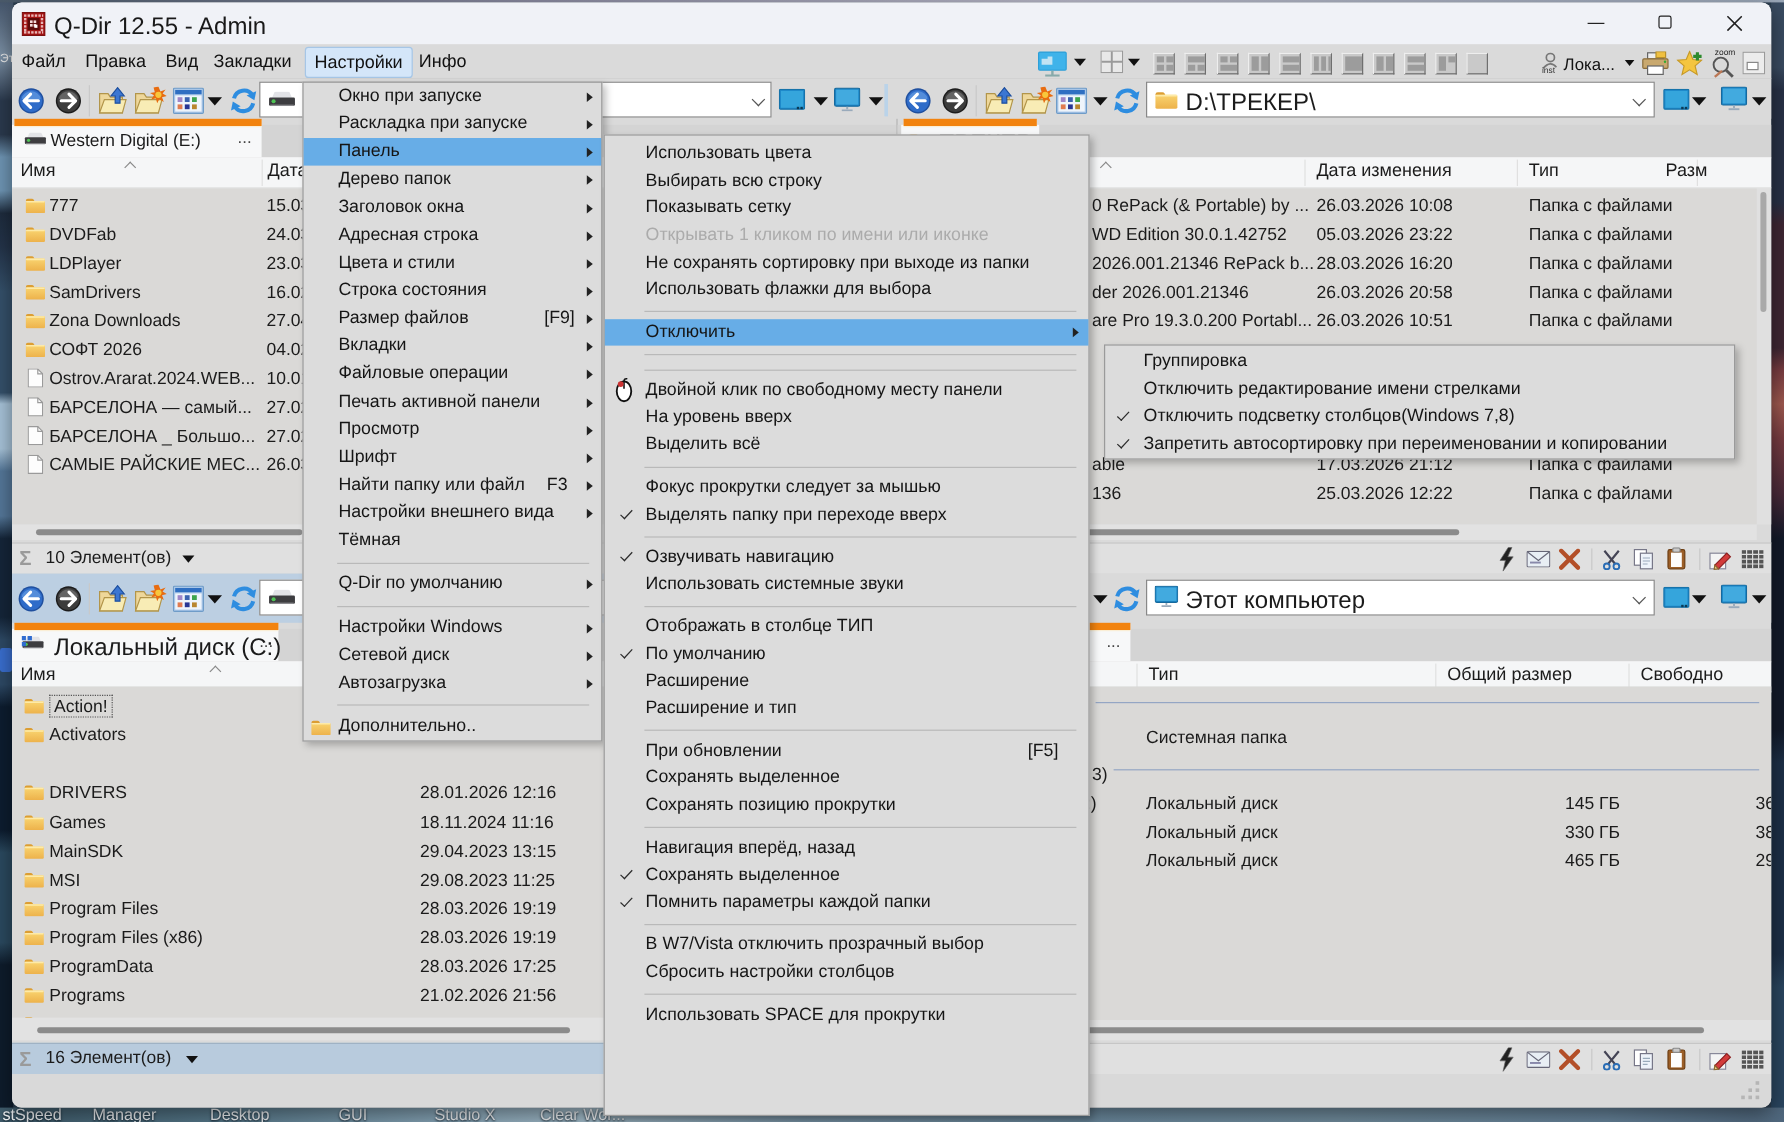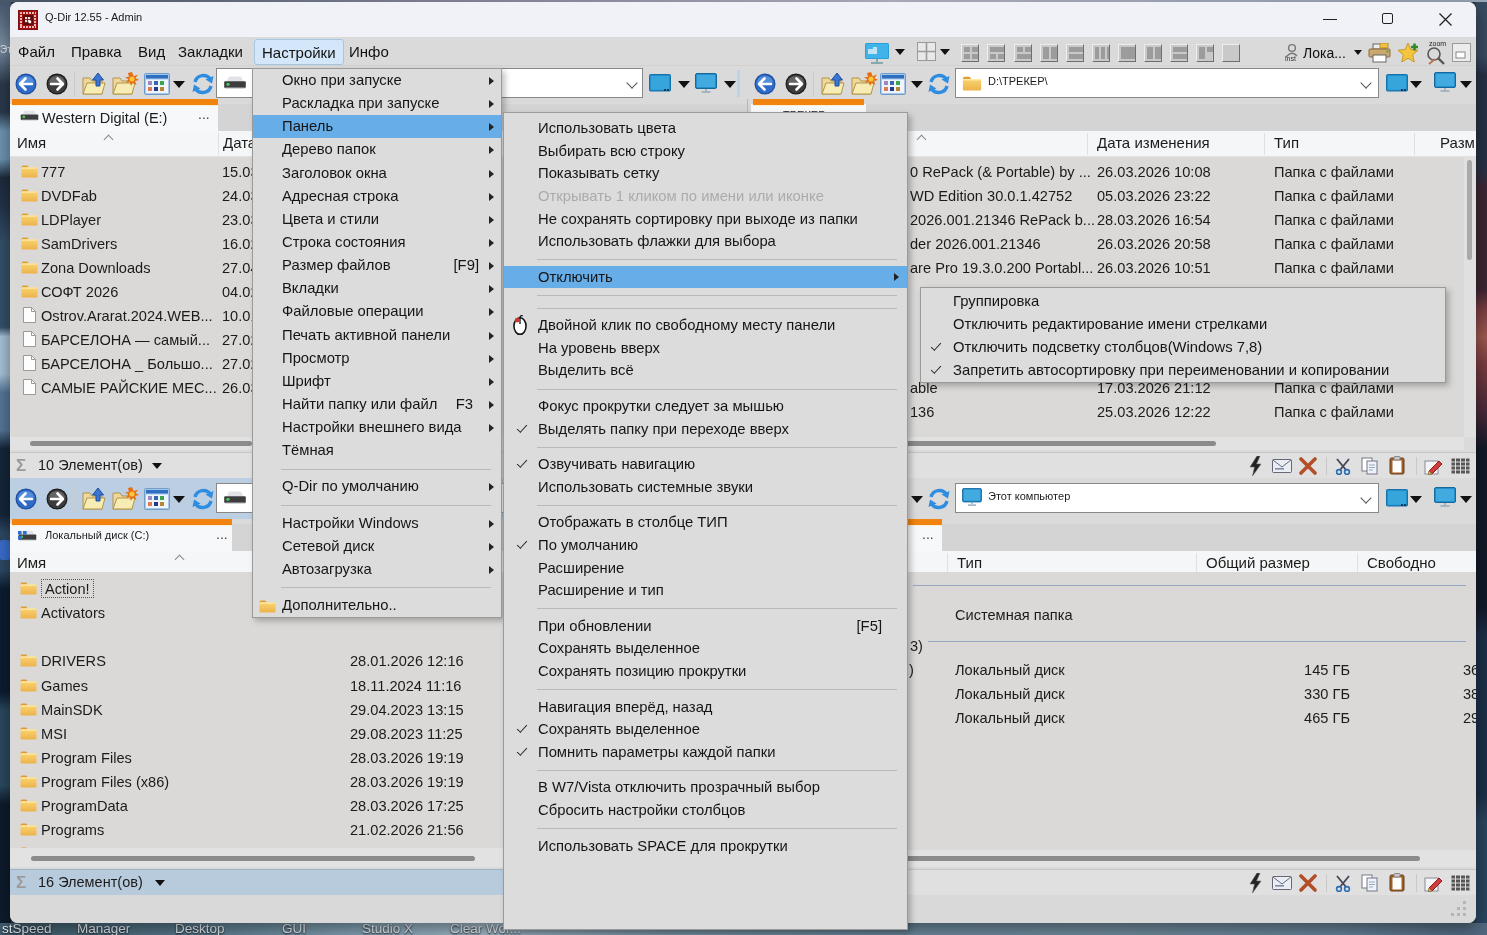--- a/index.html
+++ b/index.html
@@ -4,21 +4,21 @@
 *{margin:0;padding:0;box-sizing:border-box}
 html,body{width:1487px;height:935px;overflow:hidden}
 body{font-family:"Liberation Sans",sans-serif;color:#1b1b1b;-webkit-font-smoothing:antialiased}
 #scene{position:absolute;left:0;top:0;width:1487px;height:935px;background:#2c3e50;overflow:hidden}
 .abs{position:absolute}
 #win{position:absolute;left:10px;top:2px;width:1466px;height:921px;background:#dadada;border-radius:8px;box-shadow:0 6px 18px rgba(0,0,0,.45)}
 .titlebar{position:absolute;left:0;top:0;width:100%;height:35px;background:#f0f2f7;border-radius:8px 8px 0 0}
 .menubar{position:absolute;left:0;top:35px;width:100%;height:29px;background:#dadada;border-bottom:1px solid #d2d2d2}
 .mitem{position:absolute;top:38px;height:24px;line-height:24px;font-size:15px;color:#111}
 .toolrow{position:absolute;left:0;top:64px;width:100%;height:33px;background:#dadada}
-.f15{font-size:11px}
+.f15{font-size:20px}
 .f14{font-size:14px}
 
 .orange{position:absolute;height:6px;background:#f2830f;box-shadow:0 1px 0 rgba(250,236,210,.9)}
 .tabstrip{position:absolute;height:28px;background:#d4d4d4}
 .tab{position:absolute;background:#f7f8f9;font-size:15px}
 .hdr{position:absolute;height:26px;background:#f5f6f7;font-size:15px;color:#1b1b1b}
 .list{position:absolute;background:#dad9d7;overflow:hidden}
 .row{position:absolute;left:0;width:100%;height:24px;line-height:24px;font-size:14.6px;white-space:nowrap}
 .cell{position:absolute;top:0;height:24px;line-height:24px;white-space:nowrap}
 .statusbar{position:absolute;height:26px;background:#e0e0e0;border-top:1px solid #c6c6c6;font-size:14.5px}
@@ -590,36 +590,36 @@
         <use href="#s-folder"></use>
       </svg>
     <div class="abs f15" style="left:773px;top:107px">ТРЕКЕР</div>
     <div class="hdr" style="left:738px;top:129px;width:728px;border-bottom:1px solid #e2e2e2">
       <div class="chev" style="left:170px;top:5px;border-color:#888;transform:rotate(135deg);width:7px;height:7px"></div>
       <div class="vline" style="left:339px;top:2px;height:22px;background:#e0e0e0"></div>
       <div class="abs" style="left:349px;top:3px">Дата изменения</div>
       <div class="vline" style="left:516px;top:2px;height:22px;background:#e0e0e0"></div>
       <div class="abs" style="left:526px;top:3px">Тип</div>
       <div class="vline" style="left:666px;top:2px;height:22px;background:#e0e0e0"></div>
-      <div class="abs" style="left:692px;top:3px">Разм</div>
+      <div class="abs" style="left:640px;top:3px">Разм</div>
     </div>
     <div class="list" style="left:738px;top:155px;width:716px;height:280px" id="list-tr">
       <div class="row" style="top:3px">
           <div class="cell" style="left:162px">0 RePack (&amp; Portable) by ...</div>
           <div class="cell" style="left:349px">26.03.2026 10:08</div>
           <div class="cell" style="left:526px">Папка с файлами</div>
         </div>
       <div class="row" style="top:27px">
           <div class="cell" style="left:162px">WD Edition 30.0.1.42752</div>
           <div class="cell" style="left:349px">05.03.2026 23:22</div>
           <div class="cell" style="left:526px">Папка с файлами</div>
         </div>
       <div class="row" style="top:51px">
           <div class="cell" style="left:162px">2026.001.21346 RePack b...</div>
-          <div class="cell" style="left:349px">28.03.2026 16:54</div>
+          <div class="cell" style="left:349px">28.03.2026 16:20</div>
           <div class="cell" style="left:526px">Папка с файлами</div>
         </div>
       <div class="row" style="top:75px">
           <div class="cell" style="left:162px">der 2026.001.21346</div>
           <div class="cell" style="left:349px">26.03.2026 20:58</div>
           <div class="cell" style="left:526px">Папка с файлами</div>
         </div>
       <div class="row" style="top:99px">
           <div class="cell" style="left:162px">are Pro 19.3.0.200 Portabl...</div>
           <div class="cell" style="left:349px">26.03.2026 10:51</div>

